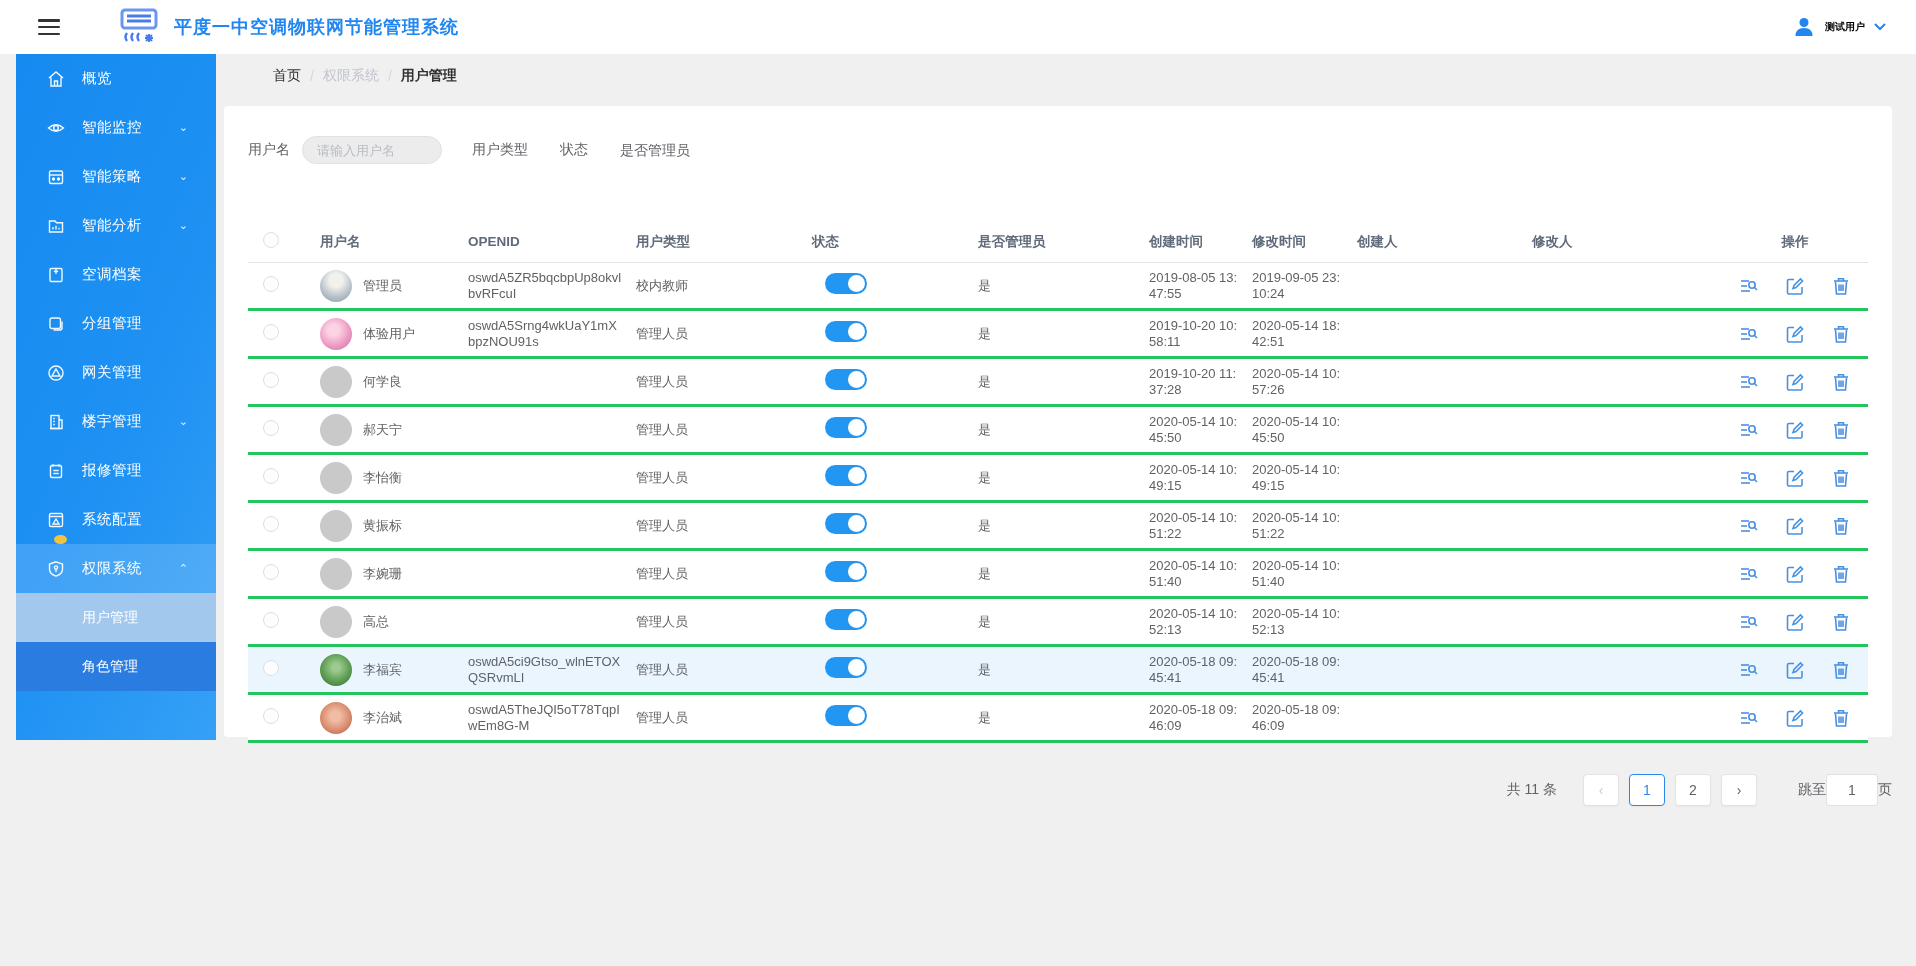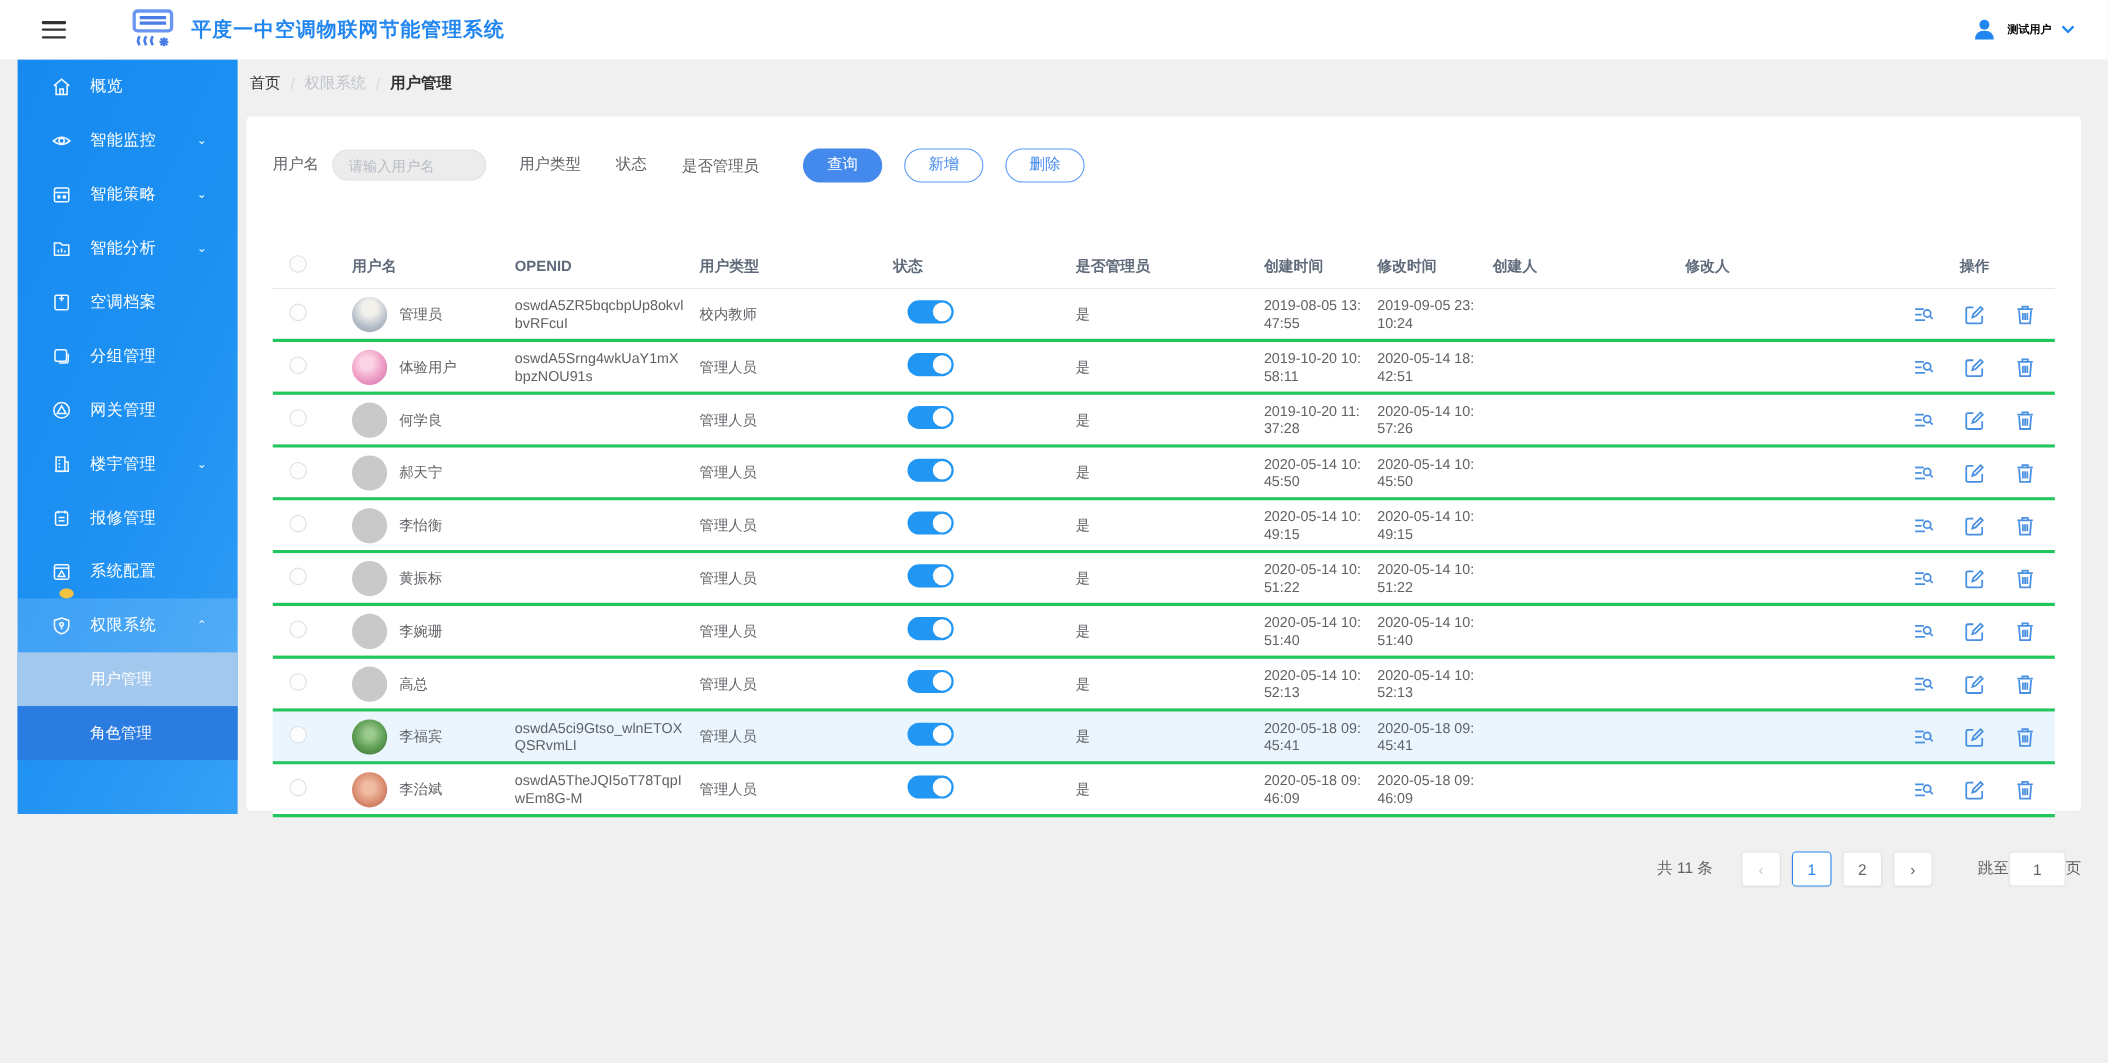--- a/index.html
+++ b/index.html
@@ -27,21 +27,21 @@
   .side-item .chev { position:absolute; right:28px; font-size:11px; opacity:.9; }
   .side-item.expanded-parent { background:rgba(255,255,255,0.16); }
   .submenu-item { height:49px; display:flex; align-items:center; color:#fff; font-size:14px;
     padding-left:66px; cursor:pointer; background:#2b7ce0; }
   .submenu-item.active { background:#a3c8ee; }
   .badge-dot { position:absolute; left:38px; bottom:0px; width:13px; height:9px; border-radius:50%;
     background:#f3c243; }
 
   
   .main { position:absolute; left:200px; top:54px; width:1716px; height:912px; }
-  .breadcrumb { height:44px; display:flex; align-items:center; padding-left:27px; font-size:14px; gap:9px; }
+  .breadcrumb { height:44px; display:flex; align-items:center; padding-left:27px; font-size:14px; gap:9px;margin-left:46px; }
   .bc-home { color:#303133; }
   .bc-sep { color:#d4d7de; }
   .bc-mid { color:#c0c4cc; }
   .bc-cur { color:#303133; font-weight:bold; }
 
   .card { position:absolute; left:24px; top:52px; width:1668px; height:631px; background:#fff;
     border-radius:4px; padding:0 24px; }
 
   
   .filter-row { height:88px; display:flex; align-items:center; }
@@ -266,25 +266,20 @@
   <div class="card">
 
     <div class="filter-row">
       <span class="f-label">用户名</span>
       <input class="f-input" placeholder="请输入用户名" style="">
       <span class="gap28"></span>
       <span class="f-label">用户类型</span>
       <span class="gap30"></span>
       <span class="f-label">状态</span>
       <span class="f-label admin-label">是否管理员</span>
-      <div class="btns">
-        <button class="btn btn-primary">查询</button>
-        <button class="btn btn-outline">新增</button>
-        <button class="btn btn-outline">删除</button>
-      </div>
     </div>
 
     <div class="table">
       <div class="thead">
         <div class="cell c-sel"><span class="radio"></span></div>
         <div class="cell">用户名</div>
         <div class="cell">OPENID</div>
         <div class="cell">用户类型</div>
         <div class="cell">状态</div>
         <div class="cell">是否管理员</div>

